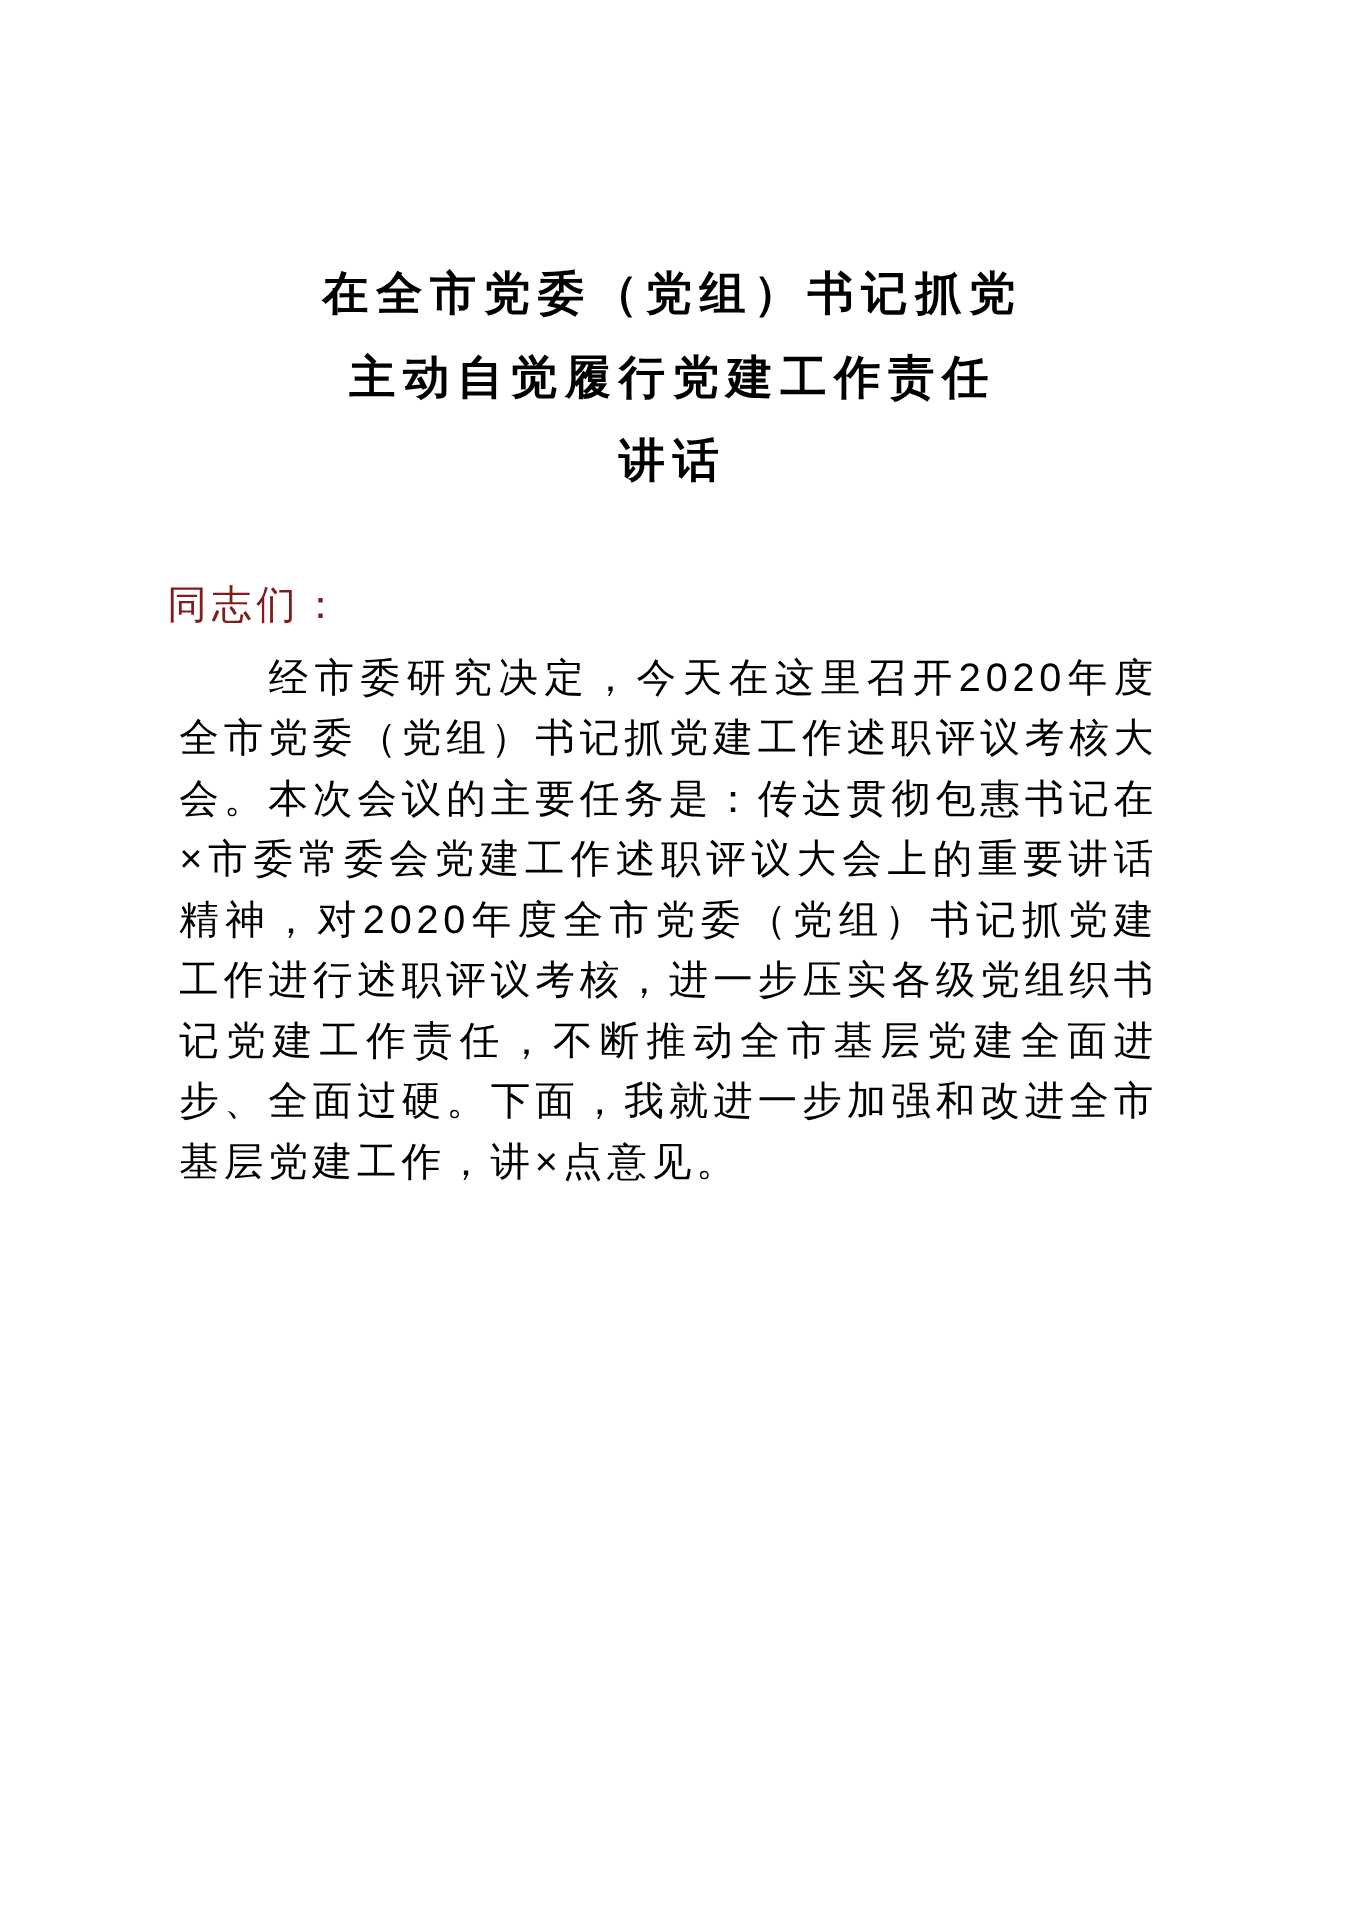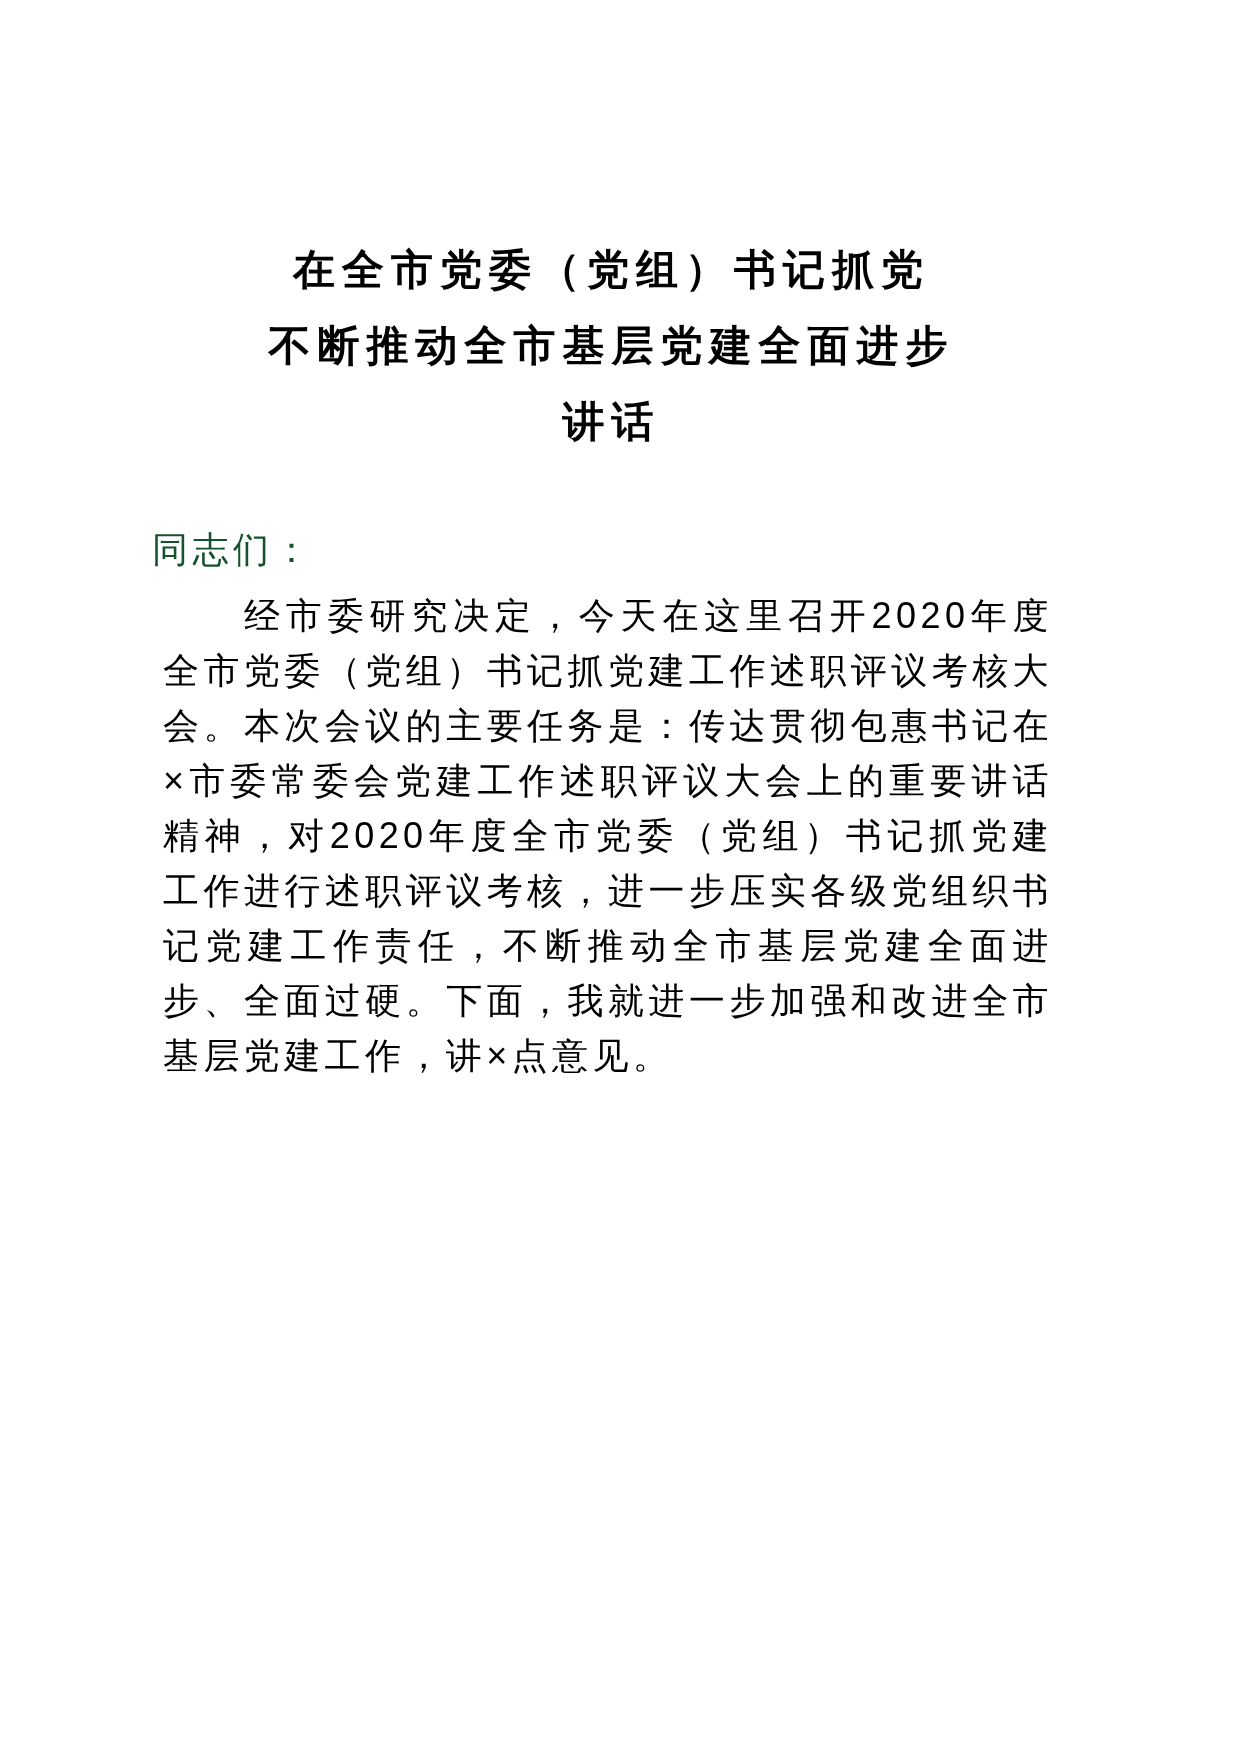--- a/index.html
+++ b/index.html
@@ -21,37 +21,37 @@
     background: #ffffff;
     box-sizing: border-box;
   }
   .content {
     position: absolute;
     left: 152px;
     top: 232px;
     width: 912px;
   }
   .doc-title {
-    font-family: Liberation Sans, sans-serif;
+    font-family: Liberation Mono, monospace;
     font-size: 42px;
     font-weight: bold;
     line-height: 76px;
     text-align: center;
     letter-spacing: 7px;
     text-indent: 7px;
     margin: 0 0 0 0;
     color: #000000;
   }
   .salutation {
     font-size: 36px;
     line-height: 55px;
     letter-spacing: 4.5px;
     margin: 62px 0 0 0;
     text-align: left;
-    color: #14532d;
+    color: #7f1d1d;
   }
   .para {
     font-size: 36px;
     line-height: 55px;
     letter-spacing: 4.4px;
     text-align: justify;
     text-align-last: left;
     text-justify: inter-character;
     margin: 11px;
     text-indent: 81px;
@@ -63,21 +63,21 @@
   }
 </style>
 </head>
 <body>
 
 <div class="page">
   <div class="content">
 
     <h1 class="doc-title">
       <div>在全市党委（党组）书记抓党</div>
-      <div>不断推动全市基层党建全面进步</div>
+      <div>主动自觉履行党建工作责任</div>
       <div>讲话</div>
     </h1>
 
     <p class="salutation">同志们：</p>
 
     <p class="para">经市委研究决定，今天在这里召开2020年度全市党委（党组）书记抓党建工作述职评议考核大会。本次会议的主要任务是：传达贯彻包惠书记在×市委常委会党建工作述职评议大会上的重要讲话精神，对2020年度全市党委（党组）书记抓党建工作进行述职评议考核，进一步压实各级党组织书记党建工作责任，不断推动全市基层党建全面进步、全面过硬。下面，我就进一步加强和改进全市基层党建工作，讲×点意见。</p>
 
 
   </div>
 </div>

